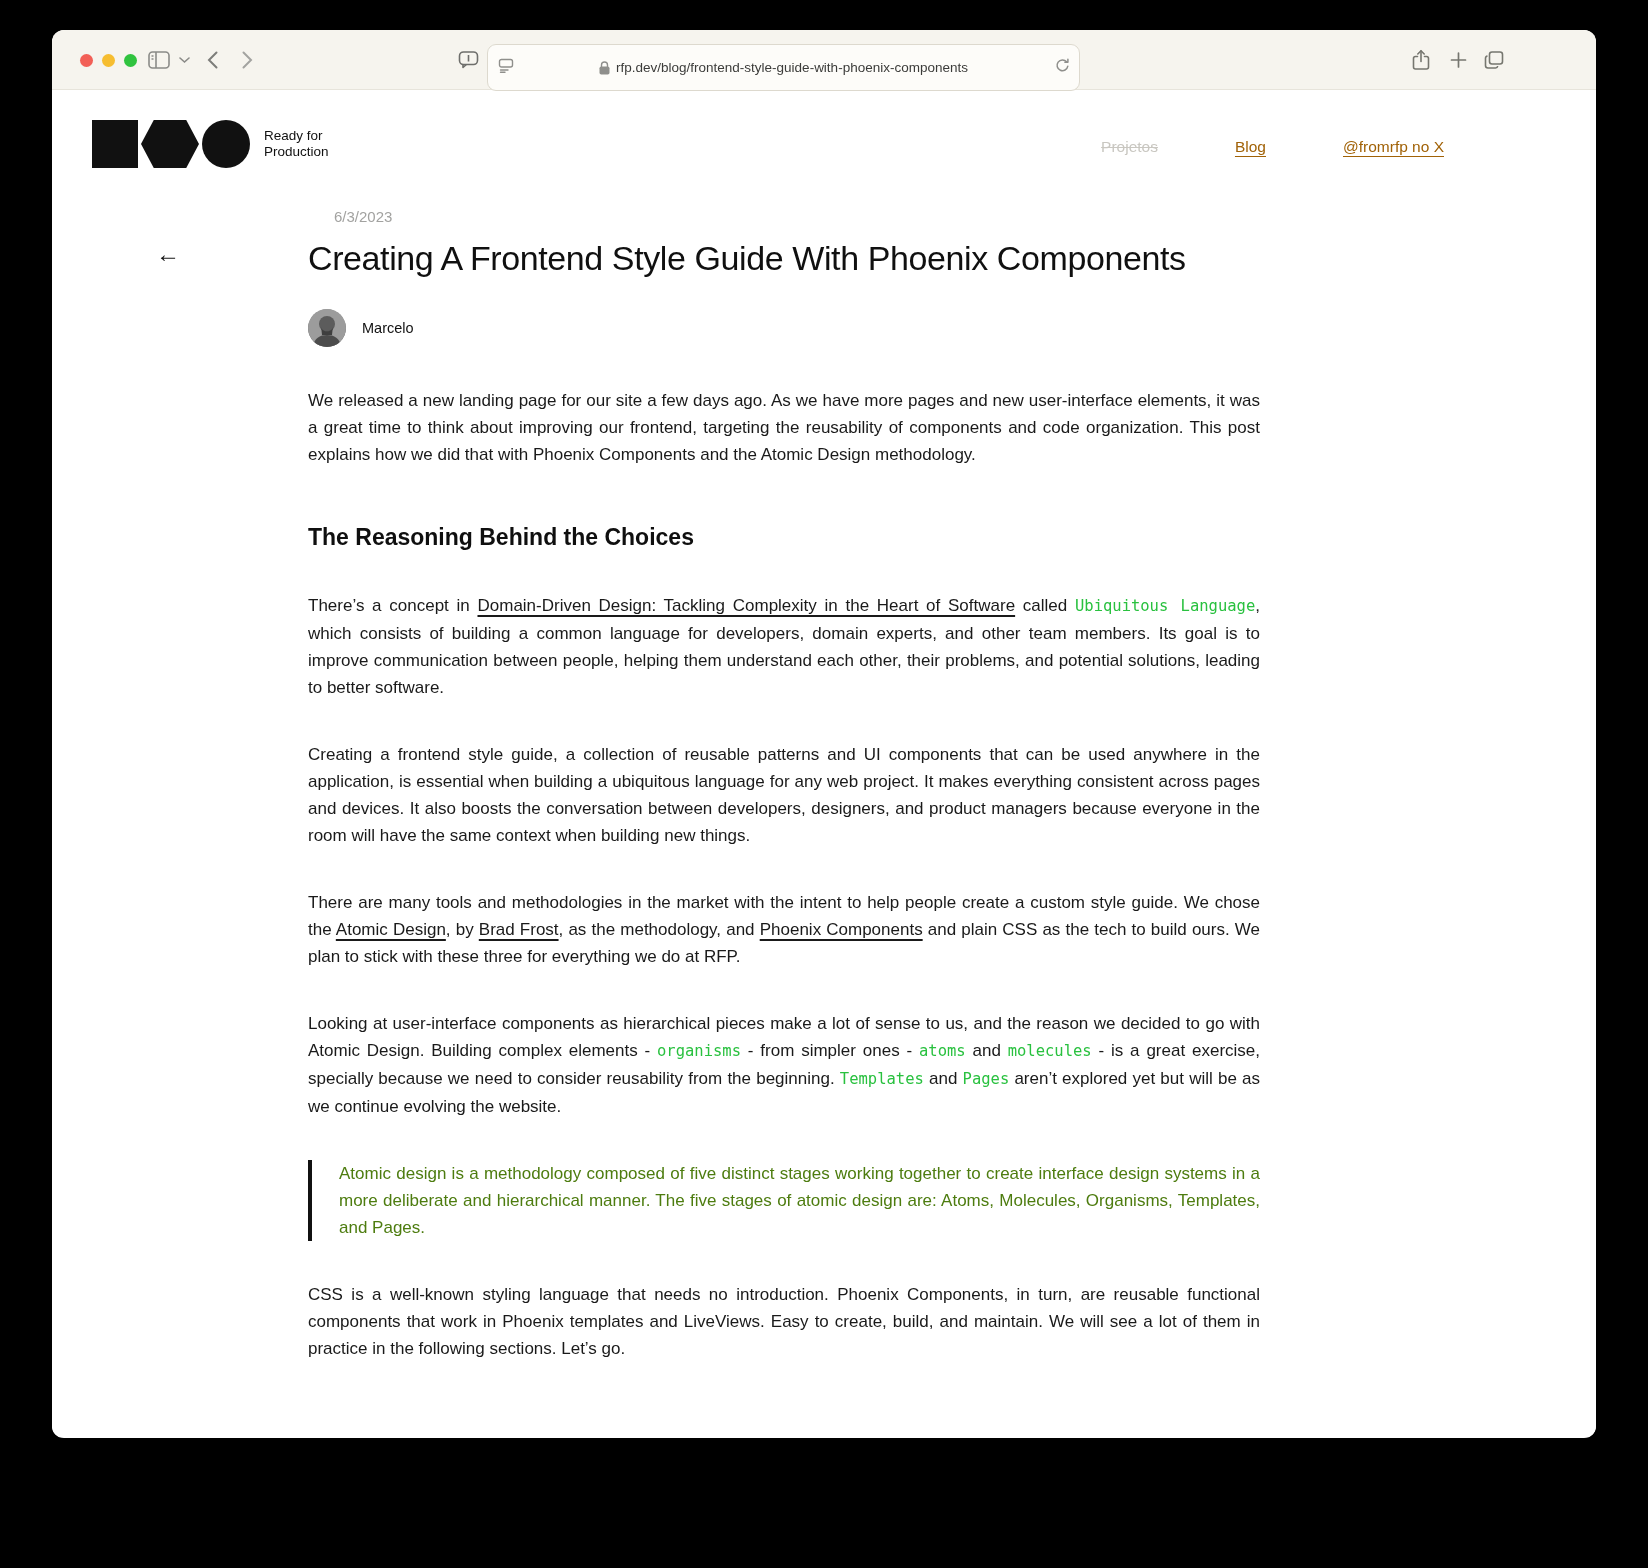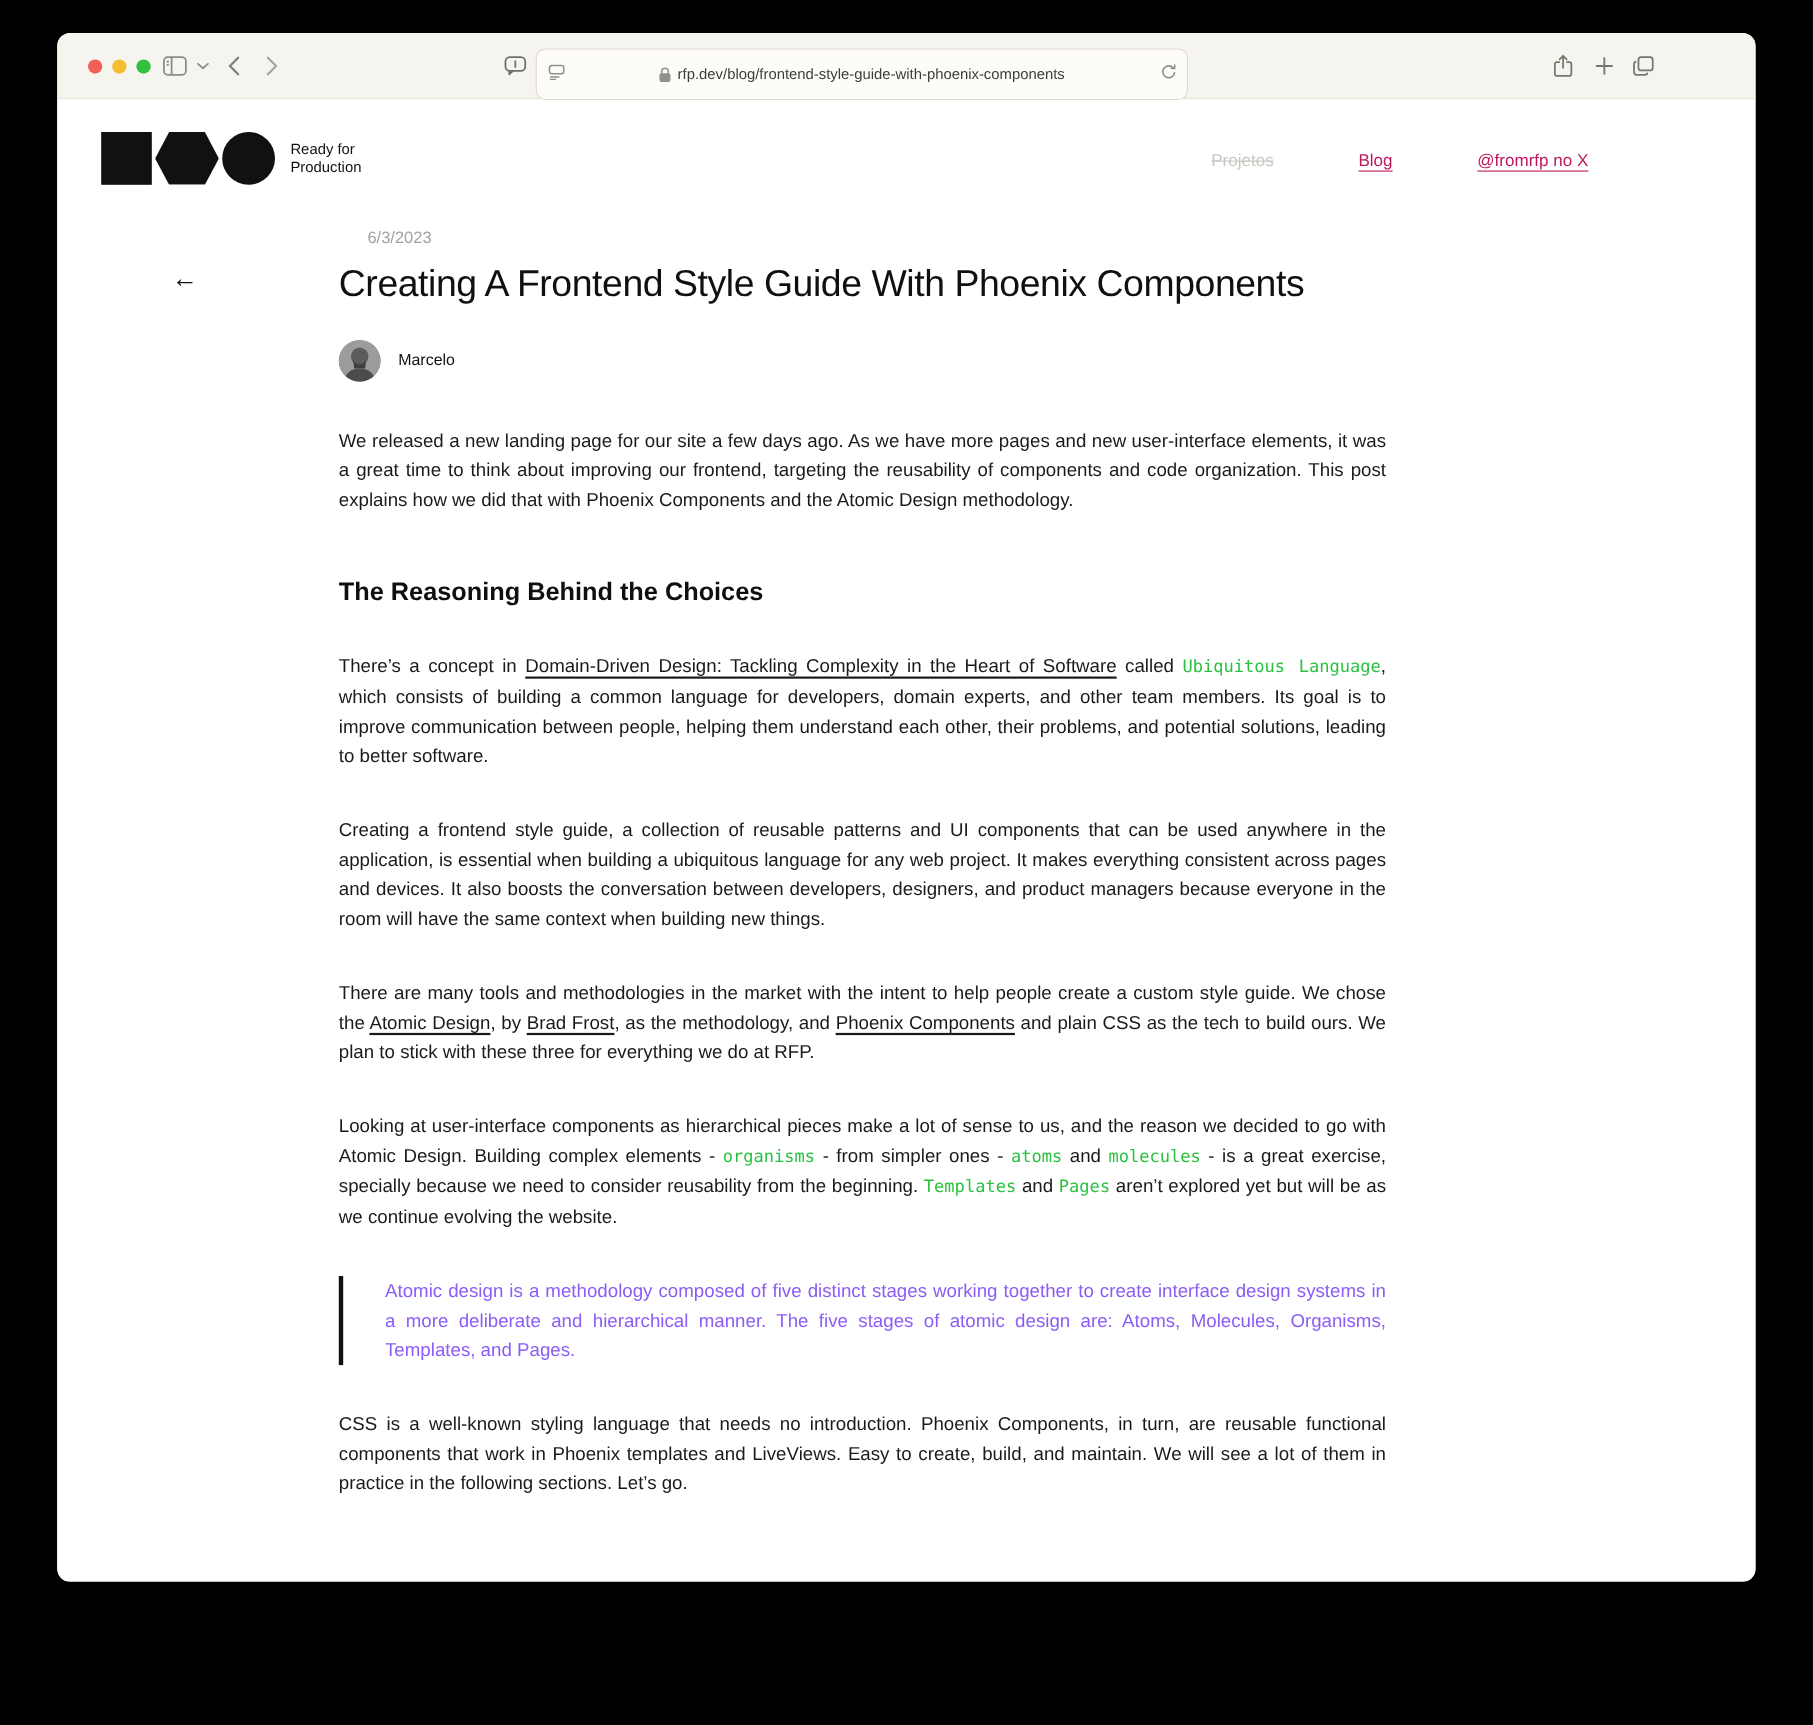--- a/index.html
+++ b/index.html
@@ -33,42 +33,42 @@
   .site-header { display:flex; align-items:center; justify-content:space-between;
                  padding:30px 152px 0 40px; }
   .brand { display:flex; align-items:center; }
   .brand-mark { display:flex; align-items:center; gap:3px; }
   .shape { height:48px; background:#111; display:inline-block; }
   .shape.square { width:46px; }
   .shape.hex { width:58px; clip-path:polygon(0 50%,22% 0,78% 0,100% 50%,78% 100%,22% 100%); }
   .shape.circle { width:48px; border-radius:50%; }
   .brand-text { margin-left:14px; font-size:13.5px; line-height:16px; color:#111; }
   .nav { display:flex; gap:77px; font-size:15.5px; margin-top:6px; }
-  .nav a { color:#be185d; text-decoration:underline; text-underline-offset:4px; cursor:pointer; }
+  .nav a { color:#a16207; text-decoration:underline; text-underline-offset:4px; cursor:pointer; }
   .nav .disabled { color:#c9c7c1; text-decoration:line-through; }
 
   .article { width:952px; margin-left:256px; position:relative; color:#1a1a1a; }
   .back-arrow { position:absolute; left:-152px; top:34px; font-size:24px; color:#111;
                 cursor:pointer; line-height:1; }
   .date { margin-top:40px; font-size:15px; color:#a2a2a0;margin-left:26px; }
   .title { margin-top:12px; font-size:34px; line-height:42px; font-weight:500;
            letter-spacing:-.4px; color:#101010; }
   .author { margin-top:30px; display:flex; align-items:center; gap:16px; }
   .avatar { width:38px; height:38px; border-radius:50%; overflow:hidden;
             background:radial-gradient(circle at 50% 38%, #cfcfcf 0 28%, #9a9a9a 29% 60%, #6f6f6f 61%);
             position:relative; }
   .avatar svg { position:absolute; inset:0; }
   .author-name { font-size:14.5px; font-weight:400; color:#111; }
 
   .body-copy { margin-top:40px; }
   .body-copy p { font-size:17px; line-height:27px; text-align:justify; margin:0 0 40px; }
   .body-copy h2 { font-size:23px; line-height:30px; font-weight:600; color:#0f0f0f;
                   margin:54px 0 40px; text-align:left; }
-  .body-copy blockquote { border-left:4px solid #111; padding-left:38px; margin:0 0 40px;
-                          color:#8b5cf6; font-size:17px; line-height:27px; text-align:justify; }
+  .body-copy blockquote { border-left:4px solid #111; padding-left:27px; margin:0 0 40px;
+                          color:#4d7c0f; font-size:17px; line-height:27px; text-align:justify; }
   .body-copy a.inline-link { color:inherit; text-decoration:underline;
                              text-underline-offset:4px; text-decoration-thickness:1.5px; cursor:pointer; }
   .body-copy code.inline-code { font-family:"DejaVu Sans Mono","Liberation Mono",monospace;
                                 color:#29c13f; font-size:15.5px; }
 </style>
 </head>
 <body>
 
 <div class="window">
 

